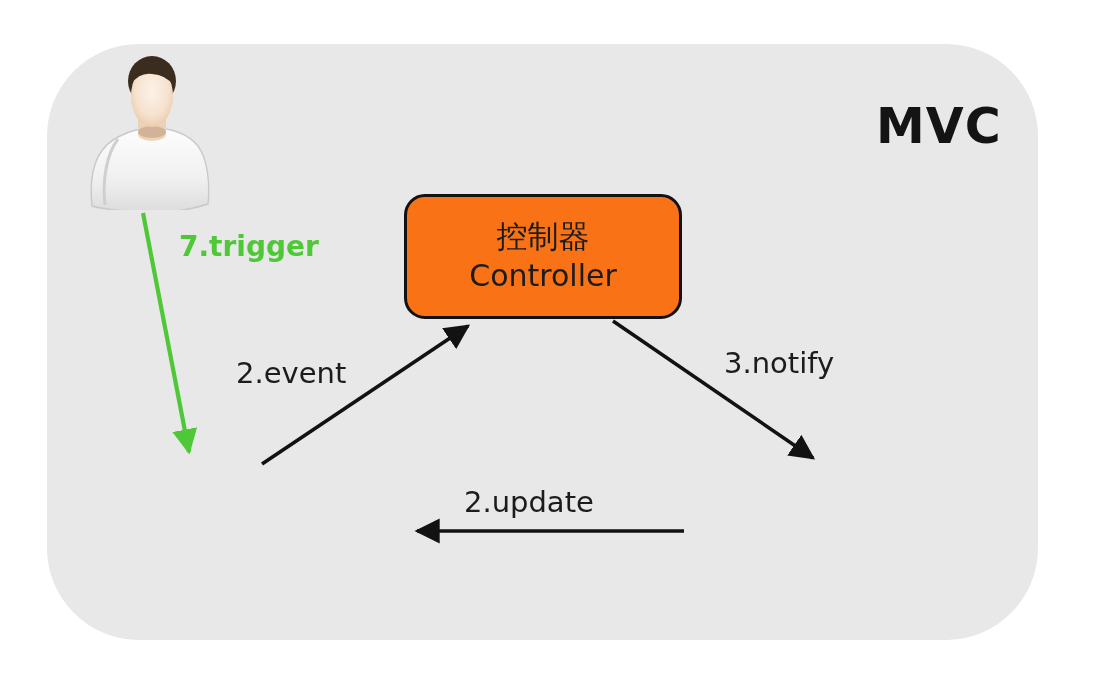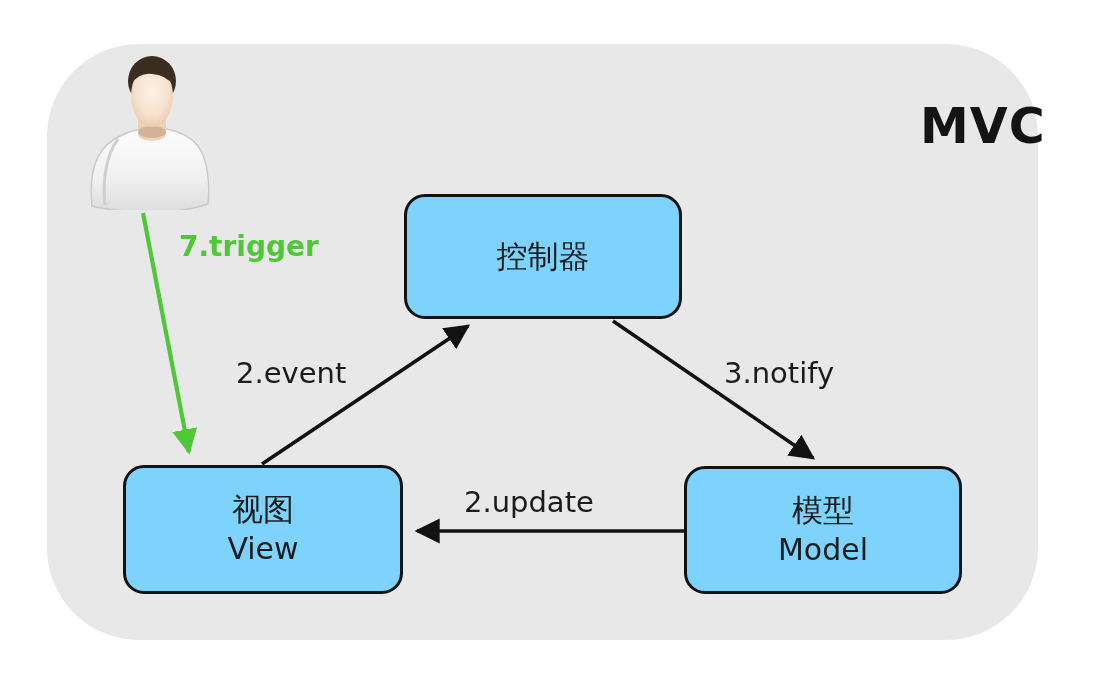--- a/index.html
+++ b/index.html
@@ -25,26 +25,25 @@
     border-radius: 92px;
   }
   .mvc-title {
     position: absolute;
     left: 876px;
     top: 98px;
     font-size: 49px;
     font-weight: 600;
     color: #141414;
     letter-spacing: 1px;
-    margin-left: 44px;
   }
   .node {
     position: absolute;
     box-sizing: border-box;
-    background: #7dd3fc;
+    background: #f97316;
     border: 3px solid #121212;
     border-radius: 21px;
     display: flex;
     flex-direction: column;
     align-items: center;
     justify-content: center;
     line-height: 1.28;
     color: #1c1c1c;
     text-align: center;
   }
@@ -61,21 +60,21 @@
     white-space: nowrap;
   }
   #label-trigger {
     left: 179px;
     top: 230px;
     color: #4fc838;
     font-weight: 600;
     font-size: 28px;
   }
   #label-event  { left: 236px; top: 356px; }
-  #label-notify { left: 724px; top: 356px; text-align: center; }
+  #label-notify { left: 724px; top: 346px; text-align: center; }
   #label-update { left: 464px; top: 485px; }
 
   .wires, .avatar {
     position: absolute;
     left: 0;
     top: 0;
   }
   .wires { width: 1098px; height: 678px; pointer-events: none; }
 </style>
 </head>
@@ -130,23 +129,16 @@
     <path d="M 684 531 L 417 531" stroke="#121212" stroke-width="3.6" fill="none" marker-end="url(#headBlack)"></path>
   </svg>
 
   <div class="edge-label" id="label-trigger">7.trigger</div>
   <div class="edge-label" id="label-event">2.event</div>
   <div class="edge-label" id="label-notify">3.notify</div>
   <div class="edge-label" id="label-update">2.update</div>
 
   <div class="node" id="node-controller">
     <div class="zh">控制器</div>
-  </div>
-  <div class="node" id="node-view">
-    <div class="zh">视图</div>
-    <div class="en">View</div>
-  </div>
-  <div class="node" id="node-model">
-    <div class="zh">模型</div>
-    <div class="en">Model</div>
+    <div class="en">Controller</div>
   </div>
 
 </div>
 
 </body></html>

